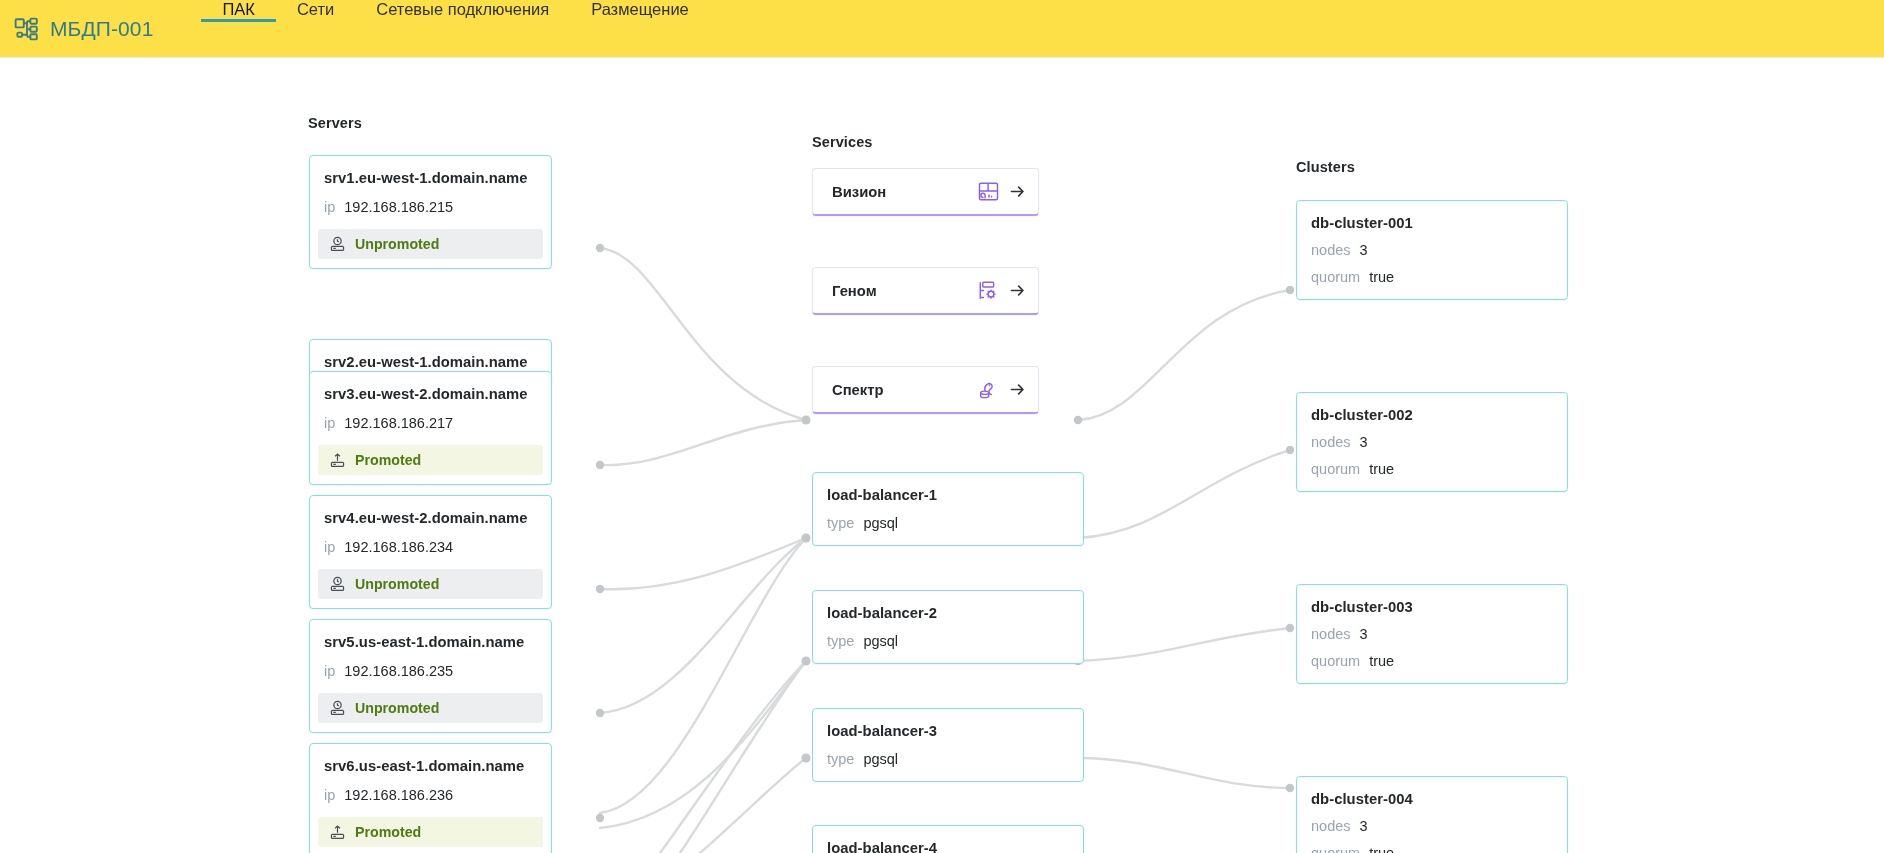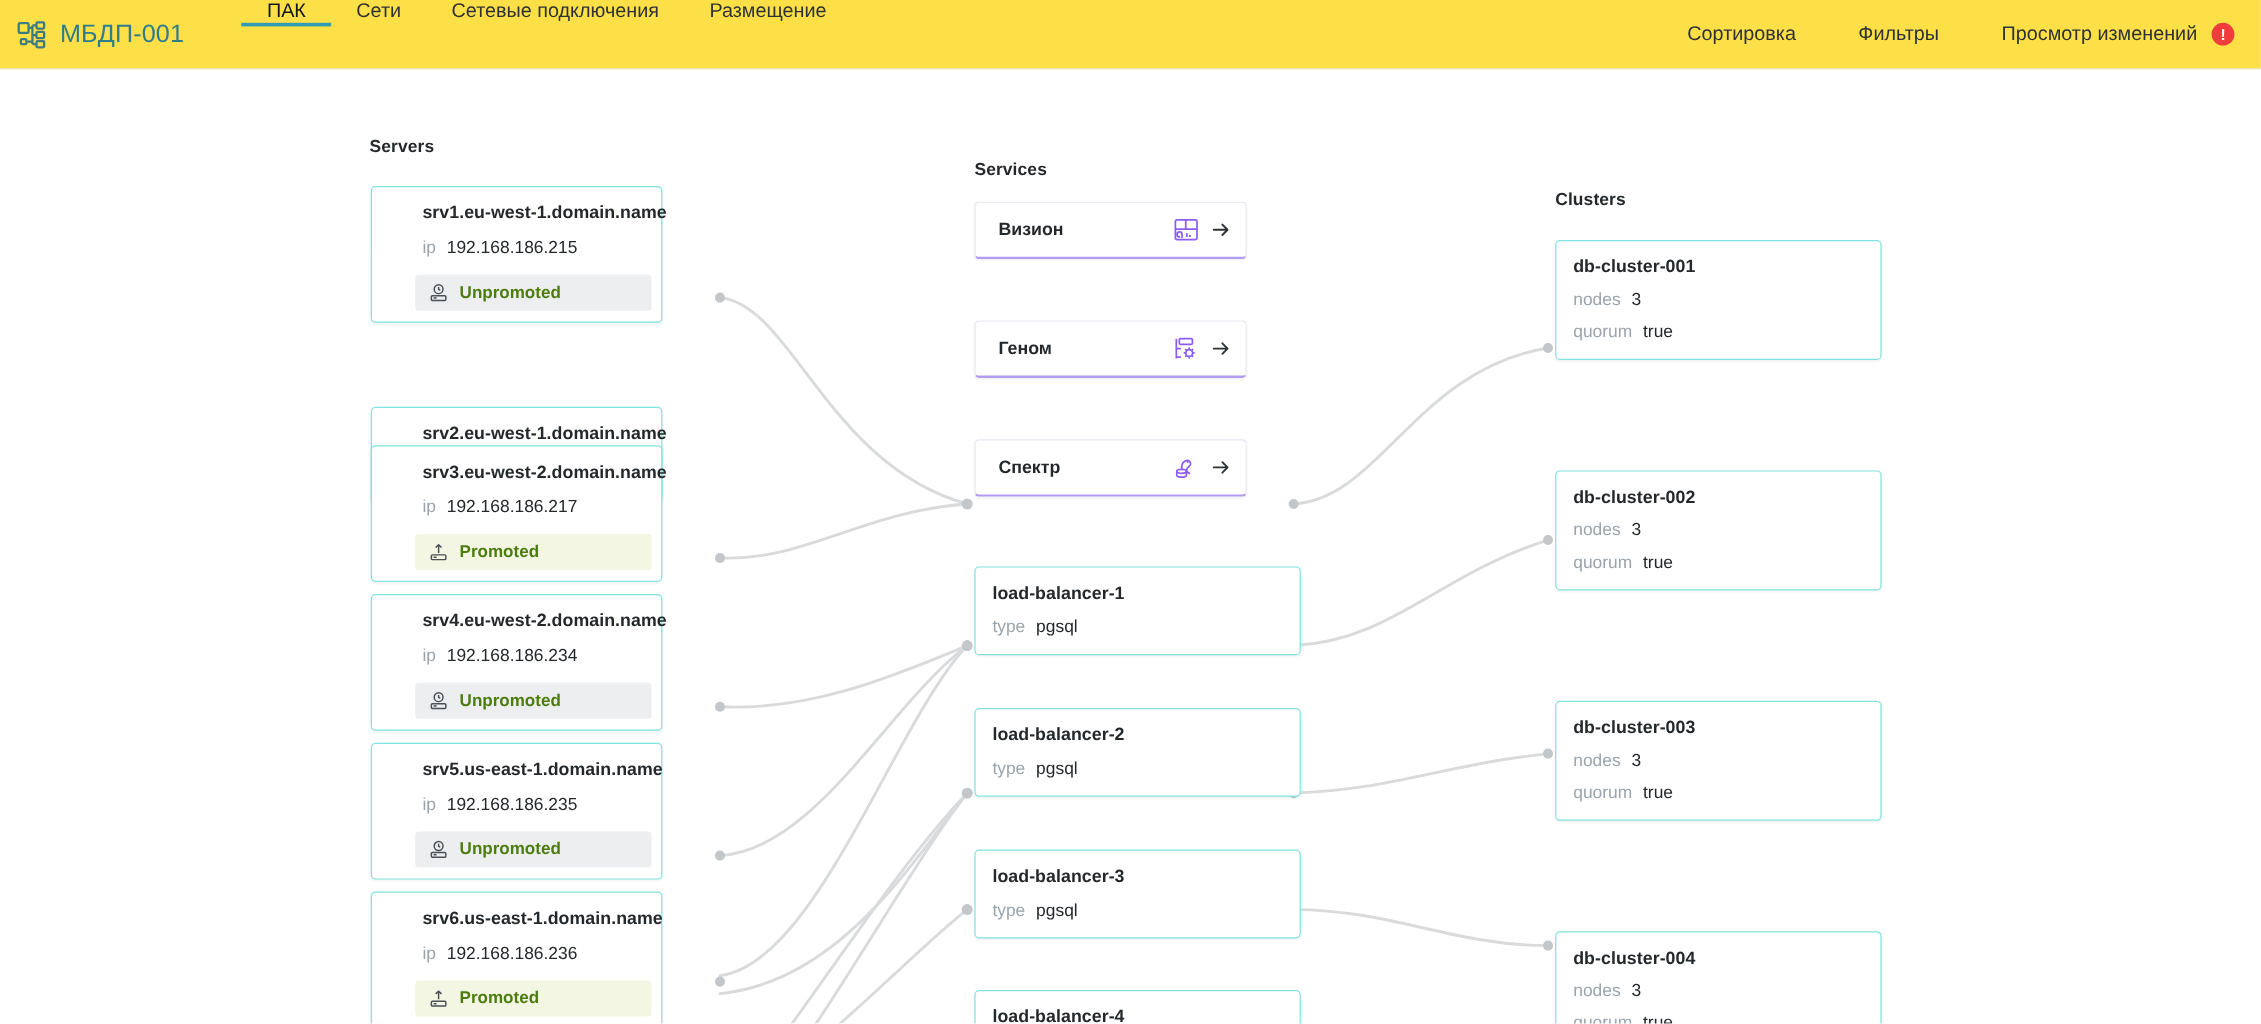--- a/index.html
+++ b/index.html
@@ -157,21 +157,21 @@
     color: #9aa4ad;
     font-weight: 400;
   }
   .kv-v {
     font-size: 14.5px;
     color: #24282b;
     font-weight: 400;
   }
 
   
-  .server-card { width: 243px; padding-left: 28px; }
+  .server-card { width: 243px; }
   .server-card .node-title { margin: 14px 0 0 14px; }
   .server-card .kv { margin: 13px 0 0 14px; }
 
   .badge {
     margin: 14px 8px 9px 8px;
     height: 30px;
     border-radius: 3px;
     display: flex;
     align-items: center;
     gap: 9px;
@@ -246,26 +246,20 @@
     <span class="brand-title">МБДП-001</span>
   </div>
 
   <div class="tabs">
     <div class="tab active">ПАК</div>
     <div class="tab">Сети</div>
     <div class="tab">Сетевые подключения</div>
     <div class="tab">Размещение</div>
   </div>
 
-  <div class="top-right">
-    <div class="top-action">Сортировка</div>
-    <div class="top-action">Фильтры</div>
-    <div class="top-action">Просмотр изменений</div>
-    <div class="alert-dot">!</div>
-  </div>
 </div>
 
 <div class="canvas">
 
   <svg class="edges-layer" viewBox="0 0 1884 795">
     <g fill="none" stroke="#d8dadc" stroke-width="2.4" stroke-linecap="round">
 
       <path d="M600 190 C 660 196, 690 330, 806 362"></path>
 
       <path d="M600 407 C 670 410, 720 368, 806 362"></path>

